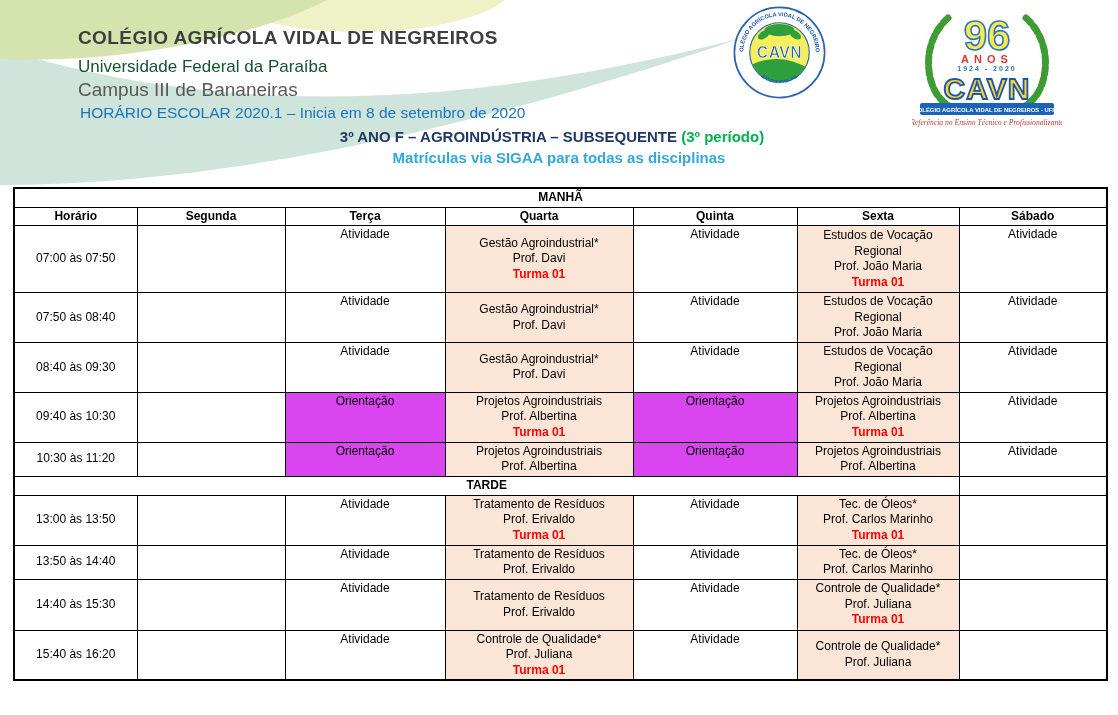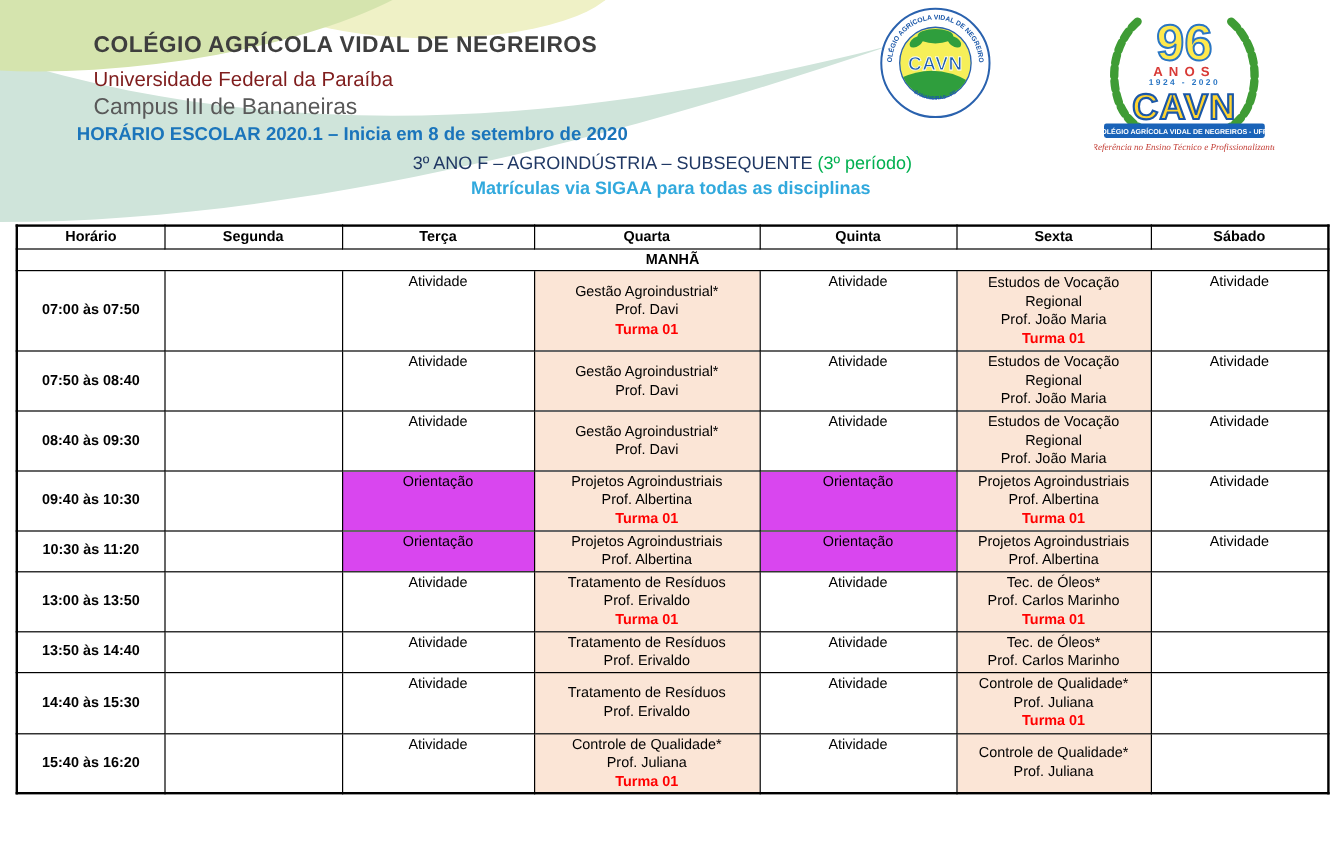--- a/index.html
+++ b/index.html
@@ -5,38 +5,38 @@
   html,body{margin:0;padding:0;}
   body{
     width:1118px;height:715px;position:relative;overflow:hidden;
     background:#ffffff;font-family:"Liberation Sans",sans-serif;
   }
   
   .deco{position:absolute;left:0;top:0;pointer-events:none;}
   
   .abs{position:absolute;}
   .school{left:78px;top:27px;font-size:19px;font-weight:bold;color:#3e3e3e;letter-spacing:.4px;}
-  .univ{left:78px;top:57px;font-size:17px;color:#7f1d1d;}
+  .univ{left:78px;top:57px;font-size:17px;color:#14532d;}
   .campus{left:78px;top:79px;font-size:19px;color:#595959;}
-  .sched{left:64px;top:104px;font-size:15.5px;font-weight:bold;color:#1b75bb;}
-  .classline{left:0;top:128px;width:1104px;text-align:center;font-size:15px;font-weight:normal;}
+  .sched{left:80px;top:104px;font-size:15.5px;font-weight:normal;color:#1b75bb;}
+  .classline{left:0;top:128px;width:1104px;text-align:center;font-size:15px;font-weight:bold;}
   .classline .navy{color:#203864;}
   .classline .green{color:#00b050;}
   .matric{left:0;top:149px;width:1118px;text-align:center;font-size:15px;font-weight:bold;color:#31a9dd;}
   
   .seal{left:733px;top:4px;}
   .anniv{left:912px;top:6px;}
   
   .tablewrap{position:absolute;left:13px;top:187px;}
   table.sched-tbl{border-collapse:collapse;table-layout:fixed;width:1093px;border:2px solid #000;}
   .sched-tbl td{border:1px solid #000;font-size:12px;line-height:1.3;text-align:center;
     padding:1px 3px;overflow:hidden;color:#000;}
   .sec-label{font-weight:bold;padding:0 3px;line-height:15px;}
   .colhead{font-weight:bold;padding:0 3px;line-height:14px;}
-  .time{font-weight:bold;vertical-align:middle;background:#fff;}
+  .time{font-weight:normal;vertical-align:middle;background:#fff;}
   .top{vertical-align:top;margin-left:26px;}
   .mid{vertical-align:middle;}
   .bg-white{background:#ffffff;}
   .bg-peach{background:#fbe5d6;}
   .bg-blue{background:#d946ef;}
   .turma{color:#ff0000;font-weight:bold;}
 </style>
 </head>
 <body>
 
@@ -97,32 +97,32 @@
     <colgroup>
       <col style="width:123px">
         <col style="width:148px">
         <col style="width:160px">
       <col style="width:188px">
         <col style="width:164px">
         <col style="width:162px">
         <col style="width:148px">
     </colgroup>
     <tbody>
+        <tr style="height: 18px;">
+          <td class="sec-label" colspan="7">MANHÃ</td>
+        </tr>
         <tr style="height: 17px;">
           <td class="colhead">Horário</td>
           <td class="colhead">Segunda</td>
           <td class="colhead">Terça</td>
           <td class="colhead">Quarta</td>
           <td class="colhead">Quinta</td>
           <td class="colhead">Sexta</td>
           <td class="colhead">Sábado</td>
         </tr>
-        <tr style="height: 18px;">
-          <td class="sec-label" colspan="7">MANHÃ</td>
-        </tr>
         <tr style="height: 67px;">
           <td class="time">07:00 às 07:50</td>
           <td class="cell bg-white top"></td>
           <td class="cell bg-white top">
             <div class="line">Atividade</div>
           </td>
           <td class="cell bg-peach mid">
             <div class="line">Gestão Agroindustrial*</div>
             <div class="line">Prof. Davi</div>
             <div class="line turma">Turma 01</div>
@@ -217,20 +217,24 @@
           <td class="cell bg-blue top">
             <div class="line">Orientação</div>
           </td>
           <td class="cell bg-peach mid">
             <div class="line">Projetos Agroindustriais</div>
             <div class="line">Prof. Albertina</div>
           </td>
           <td class="cell bg-white top">
             <div class="line">Atividade</div>
           </td>
+        </tr>
+        <tr style="height: 19px;">
+          <td class="sec-label" colspan="6">TARDE</td>
+          <td class="bg-white"></td>
         </tr>
         <tr style="height: 49px;">
           <td class="time">13:00 às 13:50</td>
           <td class="cell bg-white top"></td>
           <td class="cell bg-white top">
             <div class="line">Atividade</div>
           </td>
           <td class="cell bg-peach mid">
             <div class="line">Tratamento de Resíduos</div>
             <div class="line">Prof. Erivaldo</div>

